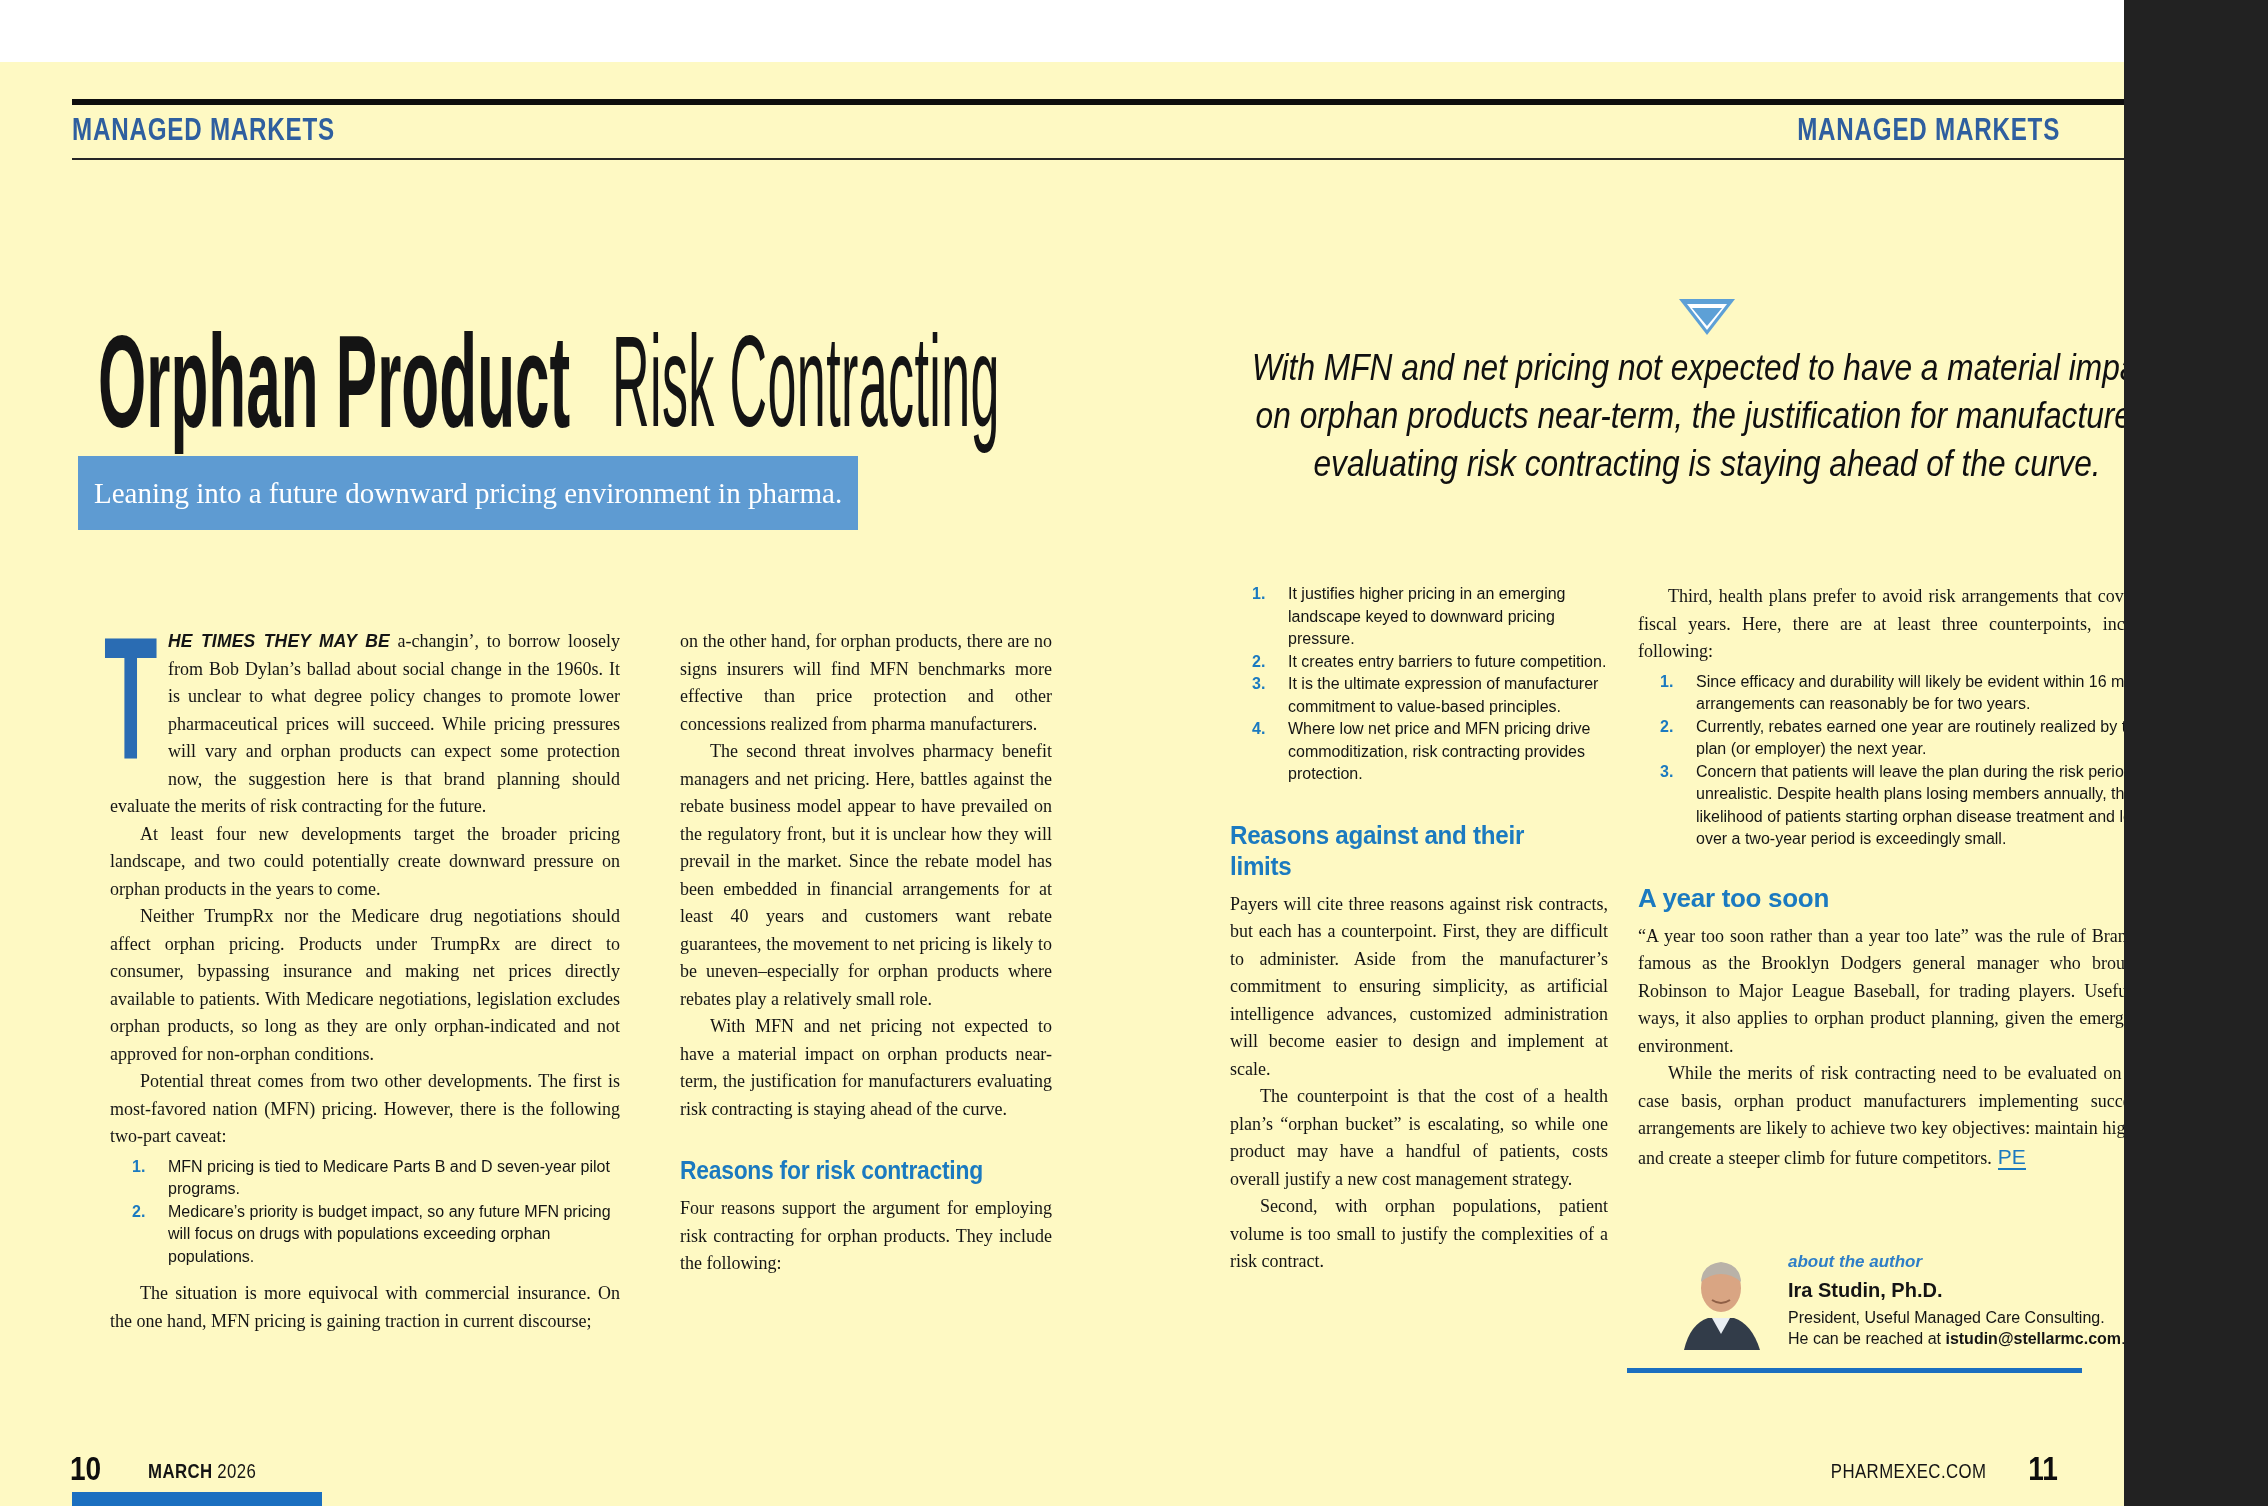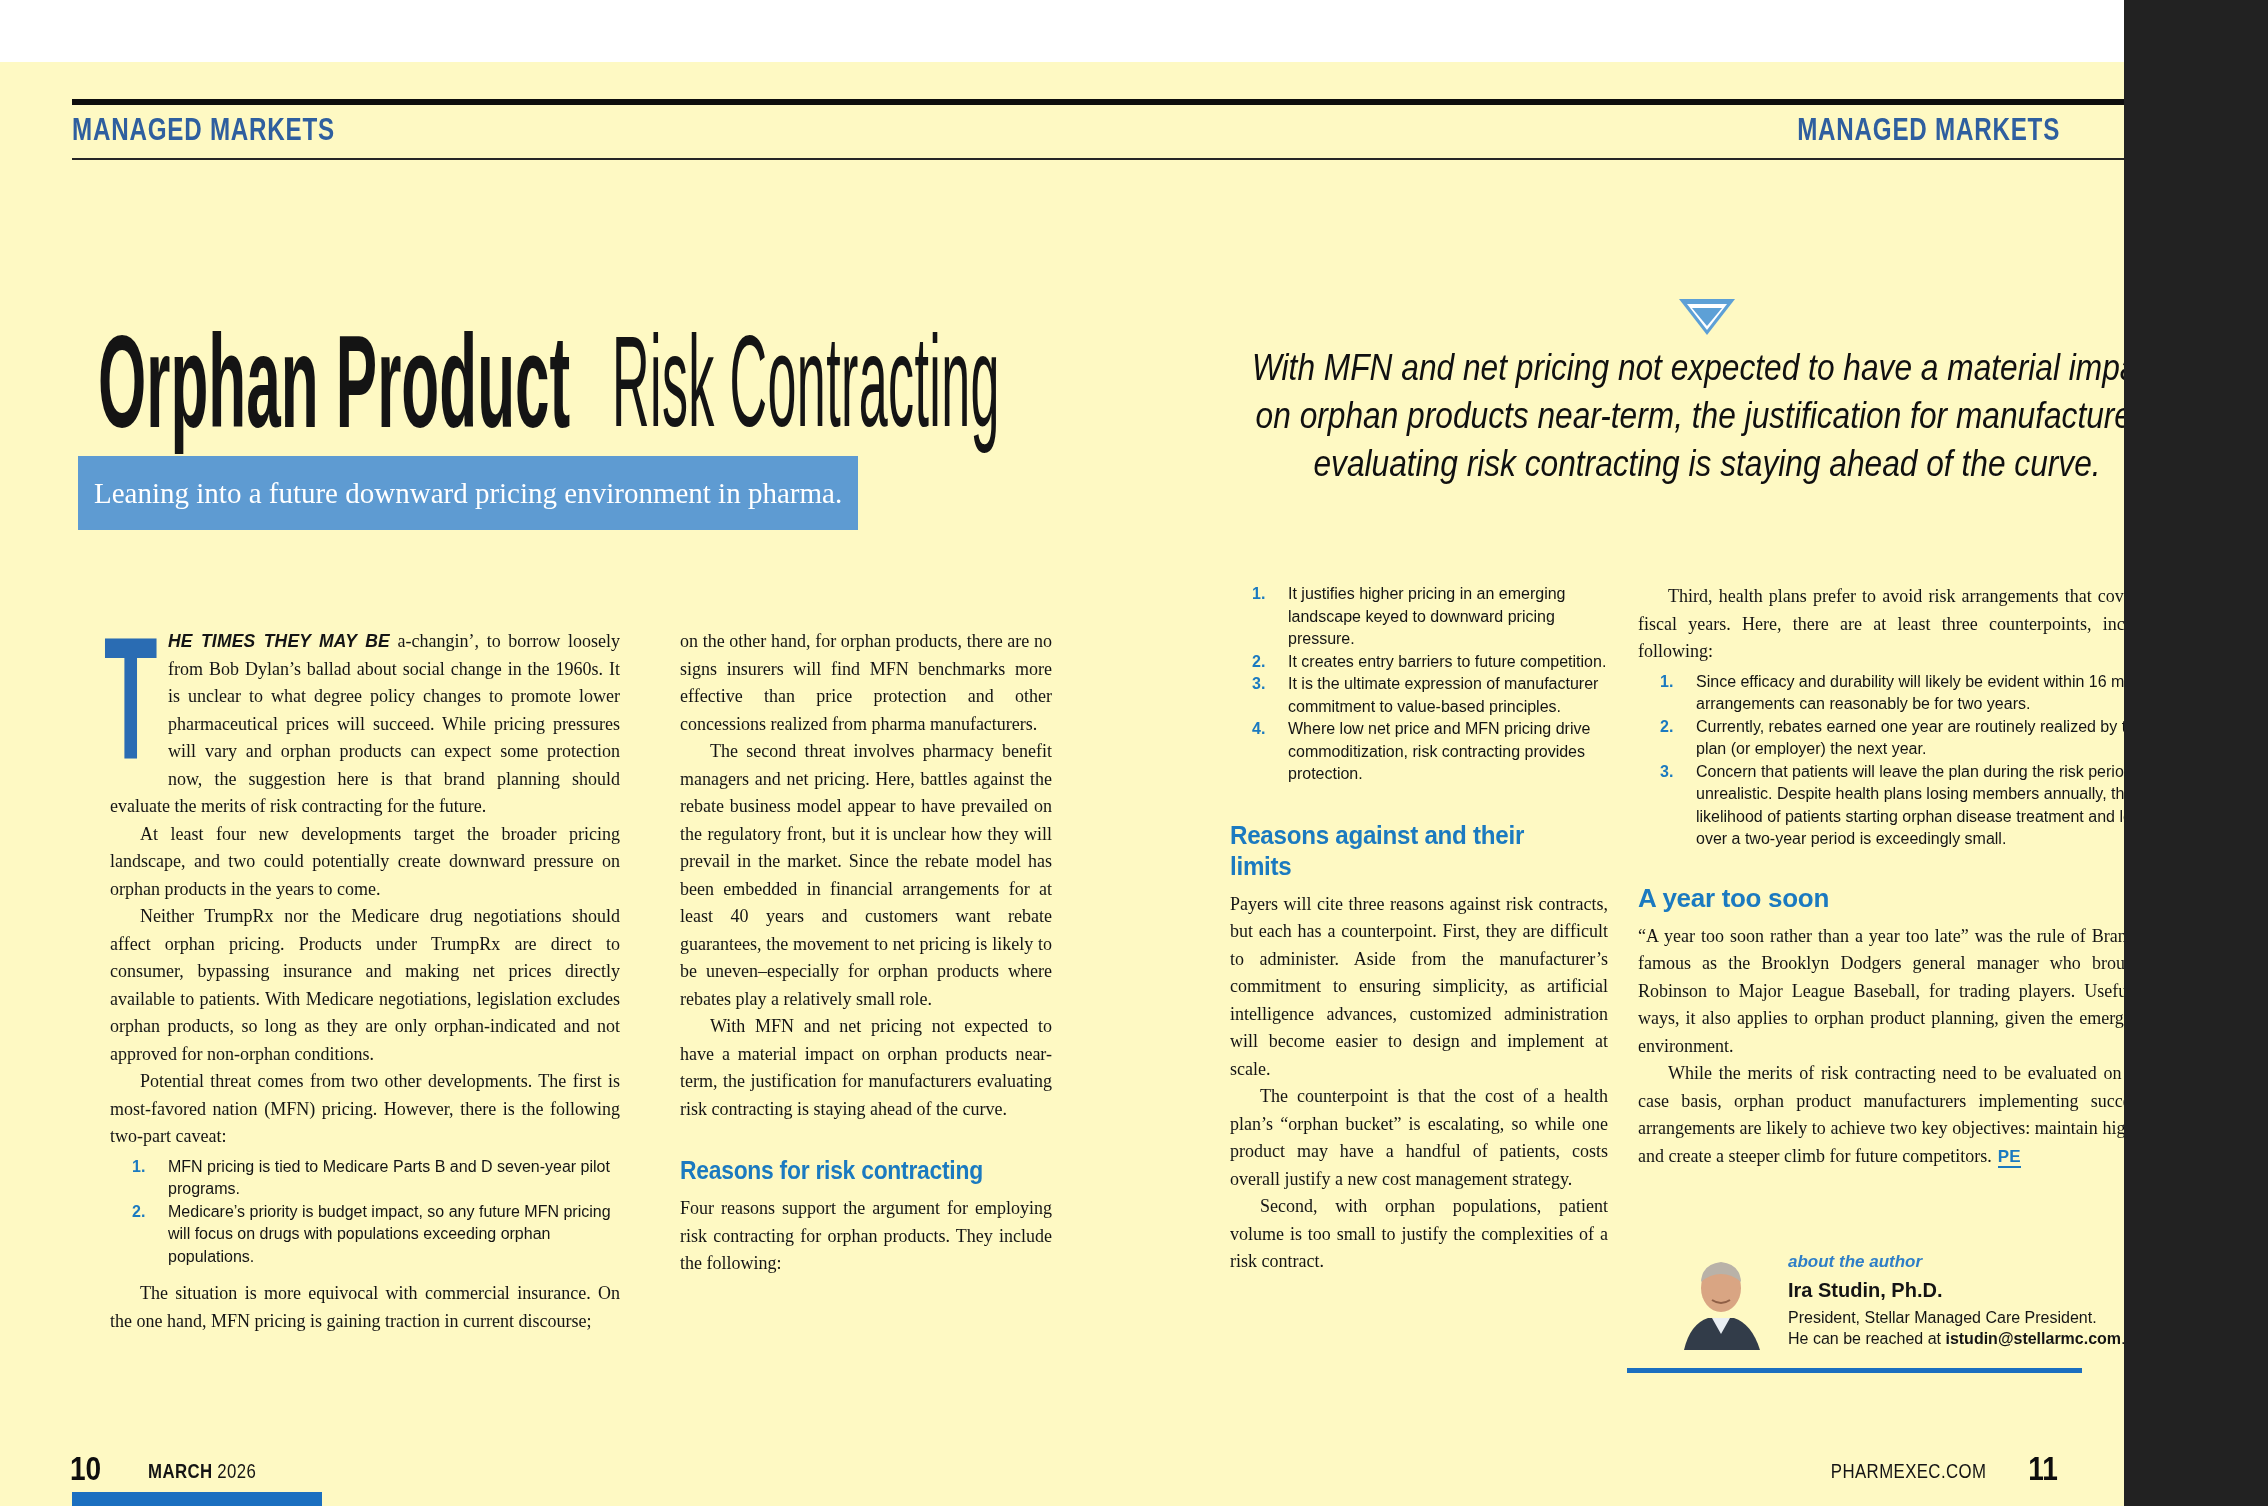--- a/index.html
+++ b/index.html
@@ -70,21 +70,21 @@
   .pullquote{
     position:absolute;left:1167px;top:344px;width:1080px;text-align:center;
     font-family:"Liberation Sans","DejaVu Sans",sans-serif;font-style:italic;
     font-size:36px;line-height:48px;color:#101010;
     transform:scaleX(.88);transform-origin:center top;
   }
   .pq-line{white-space:nowrap;}
 
   .endmark{
     color:#1b7ac0;font-family:"Liberation Sans","DejaVu Sans",sans-serif;
-    font-weight:bold;font-size:17px;border-bottom:2px solid #1b7ac0;margin-left:6px;
+    font-weight:normal;font-size:21px;border-bottom:2px solid #1b7ac0;margin-left:6px;
   }
 
   
   .author{position:absolute;left:1638px;top:1252px;width:566px;text-align:left;
     font-family:"Liberation Sans","DejaVu Sans",sans-serif;}
   .author-photo{position:absolute;left:38px;top:0;width:90px;height:98px;}
   .author-text{margin-left:150px;}
   .author-kicker{font-style:italic;font-weight:bold;font-size:17px;color:#2f7ec7;margin-bottom:7px;}
   .author-name{font-weight:bold;font-size:20px;margin-bottom:5px;}
   .author-line{font-size:16px;line-height:21px;}
@@ -189,21 +189,21 @@
       <rect x="0" y="0" width="90" height="98" fill="none"></rect>
       <path d="M8 98 Q14 72 32 66 L58 66 Q76 72 84 98 Z" fill="#323c49"></path>
       <path d="M36 66 L45 82 L54 66 Z" fill="#e9eef2"></path>
       <ellipse cx="45" cy="36" rx="20" ry="24" fill="#d9a583"></ellipse>
       <path d="M25 30 Q26 12 45 10 Q64 12 65 30 Q56 22 45 22 Q34 22 25 30 Z" fill="#b9b2a8"></path>
       <path d="M36 48 Q45 54 54 48" stroke="#8f5f46" stroke-width="2" fill="none"></path>
     </svg>
     <div class="author-text">
       <div class="author-kicker">about the author</div>
       <div class="author-name">Ira Studin, Ph.D.</div>
-      <div class="author-line">President, Stellar Managed Care President.</div>
+      <div class="author-line">President, Useful Managed Care Consulting.</div>
       <div class="author-line"><span>He can be reached at </span><b>istudin@stellarmc.com</b><span>.</span></div>
     </div>
   </div>
   <div class="author-rule"></div>
 
   <div class="pagenum pn-left">10</div>
   <div class="date"><span>MARCH</span><span class="yr">2026</span></div>
   <div class="site">PHARMEXEC.COM</div>
   <div class="pagenum pn-right">11</div>
   <div class="bottom-bar"></div>

